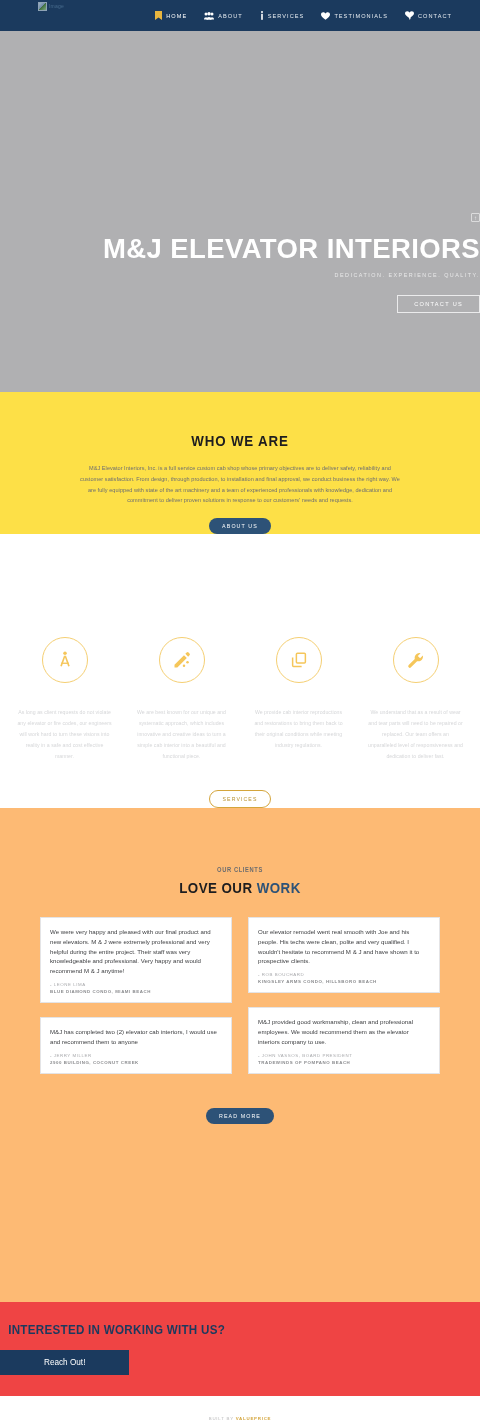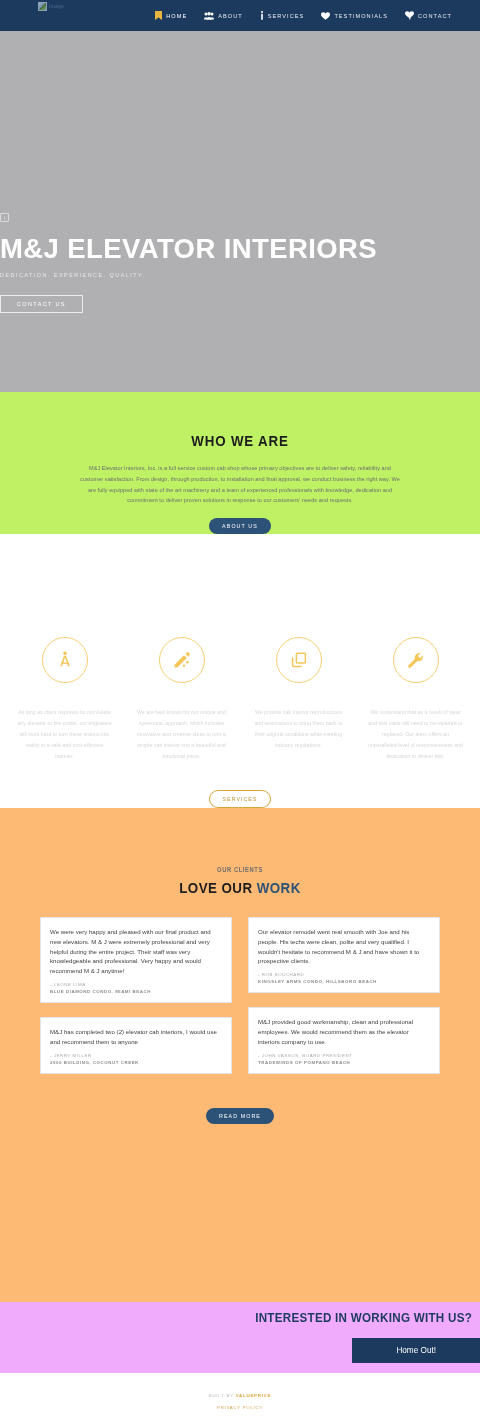--- a/index.html
+++ b/index.html
@@ -62,21 +62,21 @@
   }
   .nav-item.active .nav-label { color: #ffffff; }
   .nav-ico { display: block; }
 
   
   .hero {
     height: 361px;
     background: #b0b0b2;
     display: flex;
     flex-direction: column;
-    align-items: flex-start;
+    align-items: flex-end;
     justify-content: flex-start;
     padding-top: 182px;
     position: relative;
   }
   .hero-mark {
     width: 9px; height: 9px;
     border: 1px solid rgba(255,255,255,.55);
     border-radius: 1px;
     margin-bottom: 13px;
     display: flex; align-items: center; justify-content: center;
@@ -109,21 +109,21 @@
     font-size: 5.6px;
     letter-spacing: 1.3px;
     text-transform: uppercase;
     padding: 5px 16px;
     cursor: pointer;
     font-family: inherit;
   }
 
   
   .who {
-    background: #bef264;
+    background: #fde047;
     padding-top: 41px;
     text-align: center;
   }
   .who-title {
     font-size: 14.5px;
     font-weight: bold;
     color: #1d1d1f;
     letter-spacing: .9px;
     font-family: "Liberation Sans Narrow","Liberation Sans", sans-serif;
     transform: scaleX(.92);
@@ -252,25 +252,25 @@
     font-size: 4.4px;
     letter-spacing: .55px;
     color: #8a8b8e;
     text-transform: uppercase;
     font-weight: bold;
   }
   .readmore-wrap { text-align: center; padding-top: 22px; padding-bottom: 178px; }
 
   
   .cta {
-    background: #f0abfc;
-    height: 71px;
+    background: #ef4444;
+    height: 94px;
     display: flex;
     flex-direction: column;
-    align-items: flex-end;
+    align-items: flex-start;
     justify-content: center;
   }
   .cta-title {
     color: #1b3a5e;
     font-size: 12.5px;
     font-weight: bold;
     letter-spacing: .3px;
     font-family: "Liberation Sans Narrow","Liberation Sans", sans-serif;
     transform: scaleX(.93);
   }
@@ -471,21 +471,21 @@
     </div>
   </div>
 
   <div class="readmore-wrap">
     <button class="btn-pill-blue">Read More</button>
   </div>
 </div>
 
 <div class="cta">
   <div class="cta-title">INTERESTED IN WORKING WITH US?</div>
-  <button class="cta-btn">Home Out!</button>
+  <button class="cta-btn">Reach Out!</button>
 </div>
 
 <div class="footer">
   <div class="footer-built">
     <span>BUILT BY </span><span class="brand">VALUEPRICE</span>
   </div>
   <div class="footer-privacy">PRIVACY POLICY</div>
 </div>
 
 </body></html>

